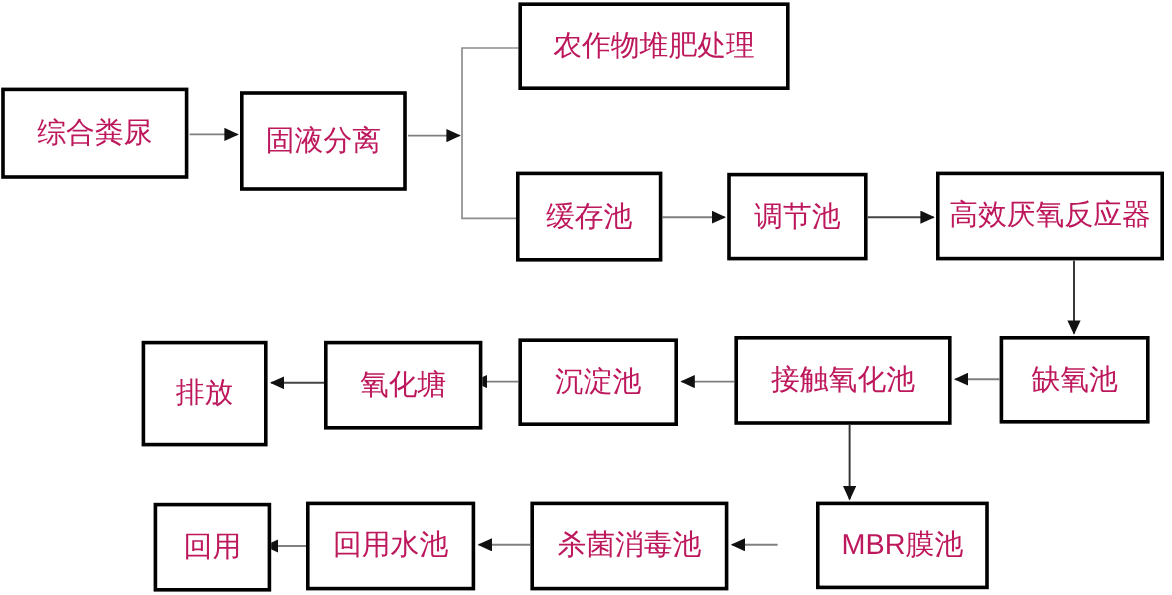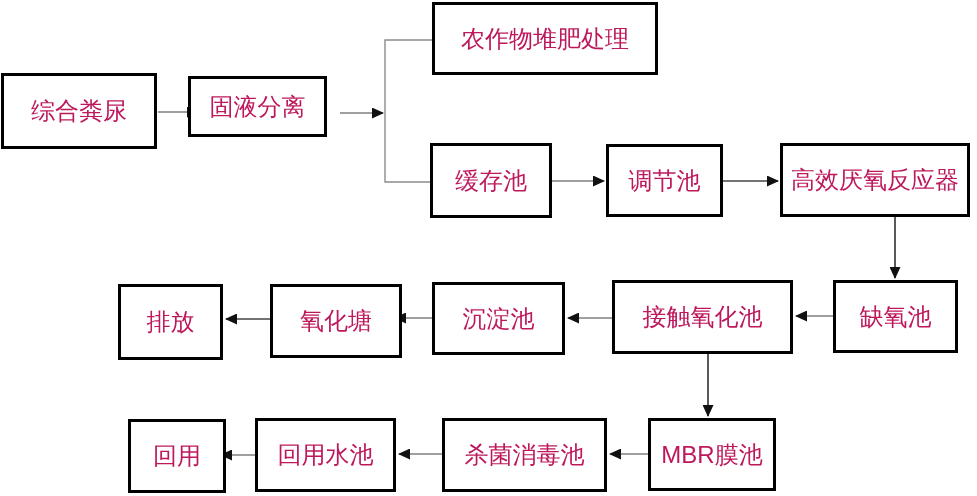--- a/index.html
+++ b/index.html
@@ -68,21 +68,21 @@
     <line x1="708" y1="354" x2="708" y2="416" stroke="#303030" stroke-width="1.6" marker-end="url(#ah)"></line>
 
     <line x1="648" y1="454" x2="610" y2="454" stroke="#7f7f7f" stroke-width="1.6" marker-end="url(#ah)"></line>
     <line x1="442" y1="454" x2="399" y2="454" stroke="#7f7f7f" stroke-width="1.6" marker-end="url(#ah)"></line>
     <line x1="255" y1="455" x2="221" y2="455" stroke="#7f7f7f" stroke-width="1.6" marker-end="url(#ah)"></line>
   </svg>
 
   <div class="node" style="left:1px; top:73px; width:156px; height:76px;">
     <span>综合粪尿</span>
   </div>
-  <div class="node" style="left:188px; top:76px; width:139px; height:61px;text-align:center;">
+  <div class="node" style="left:200px; top:76px; width:139px; height:83px;text-align:center;">
     <span>固液分离</span>
   </div>
   <div class="node" style="left:432px; top:2px; width:226px; height:73px;">
     <span>农作物堆肥处理</span>
   </div>
   <div class="node" style="left:430px; top:143px; width:122px; height:75px;">
     <span>缓存池</span>
   </div>
   <div class="node" style="left:606px; top:144px; width:117px; height:73px;">
     <span>调节池</span>
@@ -96,25 +96,25 @@
   </div>
   <div class="node" style="left:833px; top:280px; width:125px; height:73px;">
     <span>缺氧池</span>
   </div>
   <div class="node" style="left:432px; top:282px; width:133px; height:73px;">
     <span>沉淀池</span>
   </div>
   <div class="node" style="left:270px; top:284px; width:132px; height:74px;">
     <span>氧化塘</span>
   </div>
-  <div class="node" style="left:118px; top:284px; width:105px; height:76px;">
+  <div class="node" style="left:118px; top:284px; width:105px; height:88px;">
     <span>排放</span>
   </div>
 
-  <div class="node" style="left:648px; top:418px; width:128px; height:73px;">
+  <div class="node" style="left:680px; top:418px; width:144px; height:73px;">
     <span>MBR膜池</span>
   </div>
   <div class="node" style="left:442px; top:418px; width:165px; height:74px;">
     <span>杀菌消毒池</span>
   </div>
   <div class="node" style="left:255px; top:418px; width:141px; height:74px;">
     <span>回用水池</span>
   </div>
   <div class="node" style="left:128px; top:419px; width:98px; height:74px;">
     <span>回用</span>

